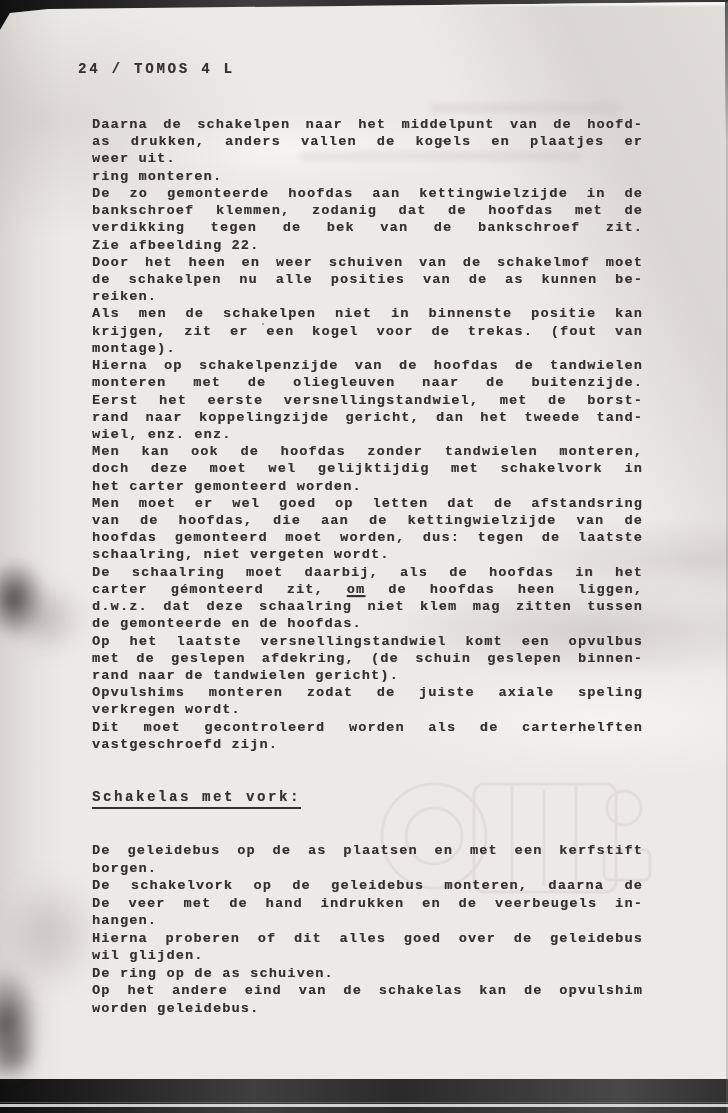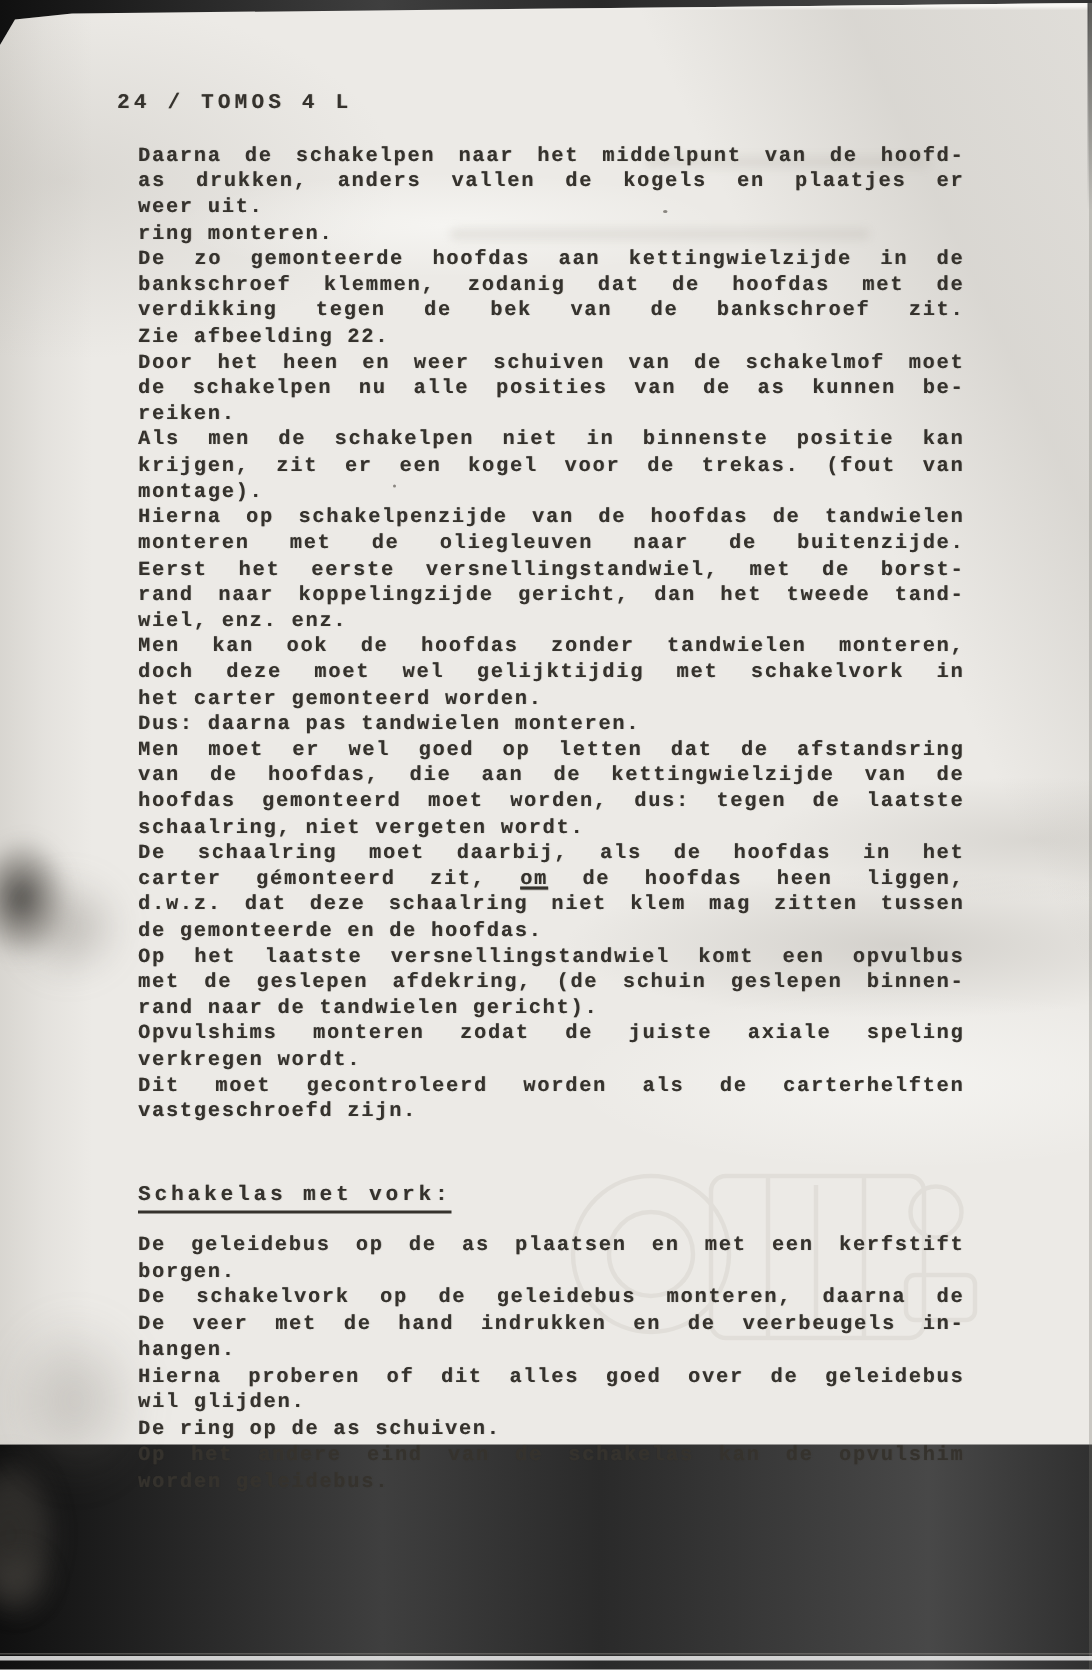--- a/index.html
+++ b/index.html
@@ -2,38 +2,38 @@
 <html><head>
 <meta charset="utf-8">
 <style>
   html,body{margin:0;padding:0;}
   body{
     width:728px;height:1113px;position:relative;overflow:hidden;
     background:linear-gradient(to right,#101010,#3f3f3f 35%,#2a2a2a 55%,#484848 85%,#303030);
     font-family:"Liberation Mono","DejaVu Sans Mono",monospace;
   }
   .paper{
-    position:absolute;left:0;top:0;width:728px;height:963px;
+    position:absolute;left:0;top:0;width:728px;height:1079px;
     clip-path:polygon(0px 30px,10px 13px,48px 9px,728px 2px,728px 1113px,0px 1113px);
     background-color:#eceae6;
     background-image:
       linear-gradient(to bottom,#f8f7f4 0px,#f8f7f4 4px,rgba(248,247,244,0) 7px),
       radial-gradient(ellipse 260px 50px at 300px 150px,rgba(253,253,251,.55),transparent 70%),
       radial-gradient(ellipse 300px 80px at 600px 720px,rgba(252,252,250,.5),transparent 75%),
       radial-gradient(ellipse 320px 70px at 600px 630px,rgba(148,144,136,.28),transparent 70%),
       radial-gradient(ellipse 260px 60px at 690px 560px,rgba(148,144,136,.22),transparent 70%),
       radial-gradient(ellipse 300px 160px at 40px 120px,rgba(165,161,153,.25),transparent 75%),
       linear-gradient(to right,rgba(170,166,158,.30) 0px,rgba(170,166,158,.12) 30px,rgba(170,166,158,0) 62px),
       linear-gradient(65deg,transparent 74%,rgba(150,146,138,.22) 86%,rgba(160,156,148,.16) 100%);
   }
   .ink{color:#35322d;font-weight:bold;text-shadow:0.3px 0.3px 0.5px rgba(62,58,50,.55);}
   .page-header{
     position:absolute;left:78px;top:61px;font-size:14px;letter-spacing:2.8px;white-space:pre;
   }
-  .textblock{position:absolute;left:92px;width:551px;font-size:13.5px;letter-spacing:1.2px;}
+  .textblock{position:absolute;left:92px;width:551px;font-size:13.5px;letter-spacing:1.2px;margin-top:20px;}
   #body1{top:96px;}
   #body2{top:822px;}
   .tline{line-height:17.22px;white-space:normal;}
   #body2 .tline{line-height:17.5px;}
   .tline.just{text-align:justify;text-align-last:justify;}
   .u-word{text-decoration:underline;text-underline-offset:2px;text-decoration-thickness:1.5px;}
   .section-heading{
     position:absolute;left:92px;top:789px;font-size:14px;letter-spacing:2.6px;
     border-bottom:2px solid #35322d;padding-bottom:2px;white-space:pre;
   }
@@ -105,21 +105,20 @@
       <div class="tline just">krijgen, zit er een kogel voor de trekas. (fout van</div>
       <div class="tline">montage).</div>
       <div class="tline just">Hierna op schakelpenzijde van de hoofdas de tandwielen</div>
       <div class="tline just">monteren met de oliegleuven naar de buitenzijde.</div>
       <div class="tline just">Eerst het eerste versnellingstandwiel, met de borst-</div>
       <div class="tline just">rand naar koppelingzijde gericht, dan het tweede tand-</div>
       <div class="tline">wiel, enz. enz.</div>
       <div class="tline just">Men kan ook de hoofdas zonder tandwielen monteren,</div>
       <div class="tline just">doch deze moet wel gelijktijdig met schakelvork in</div>
       <div class="tline">het carter gemonteerd worden.</div>
-      <div class="tline">Dus: daarna pas tandwielen monteren.</div>
       <div class="tline just">Men moet er wel goed op letten dat de afstandsring</div>
       <div class="tline just">van de hoofdas, die aan de kettingwielzijde van de</div>
       <div class="tline just">hoofdas gemonteerd moet worden, dus: tegen de laatste</div>
       <div class="tline">schaalring, niet vergeten wordt.</div>
       <div class="tline just">De schaalring moet daarbij, als de hoofdas in het</div>
       <div class="tline just"><span>carter gémonteerd zit, </span><span class="u-word">om</span><span> de hoofdas heen liggen,</span></div>
       <div class="tline just">d.w.z. dat deze schaalring niet klem mag zitten tussen</div>
       <div class="tline">de gemonteerde en de hoofdas.</div>
       <div class="tline just">Op het laatste versnellingstandwiel komt een opvulbus</div>
       <div class="tline just">met de geslepen afdekring, (de schuin geslepen binnen-</div>

